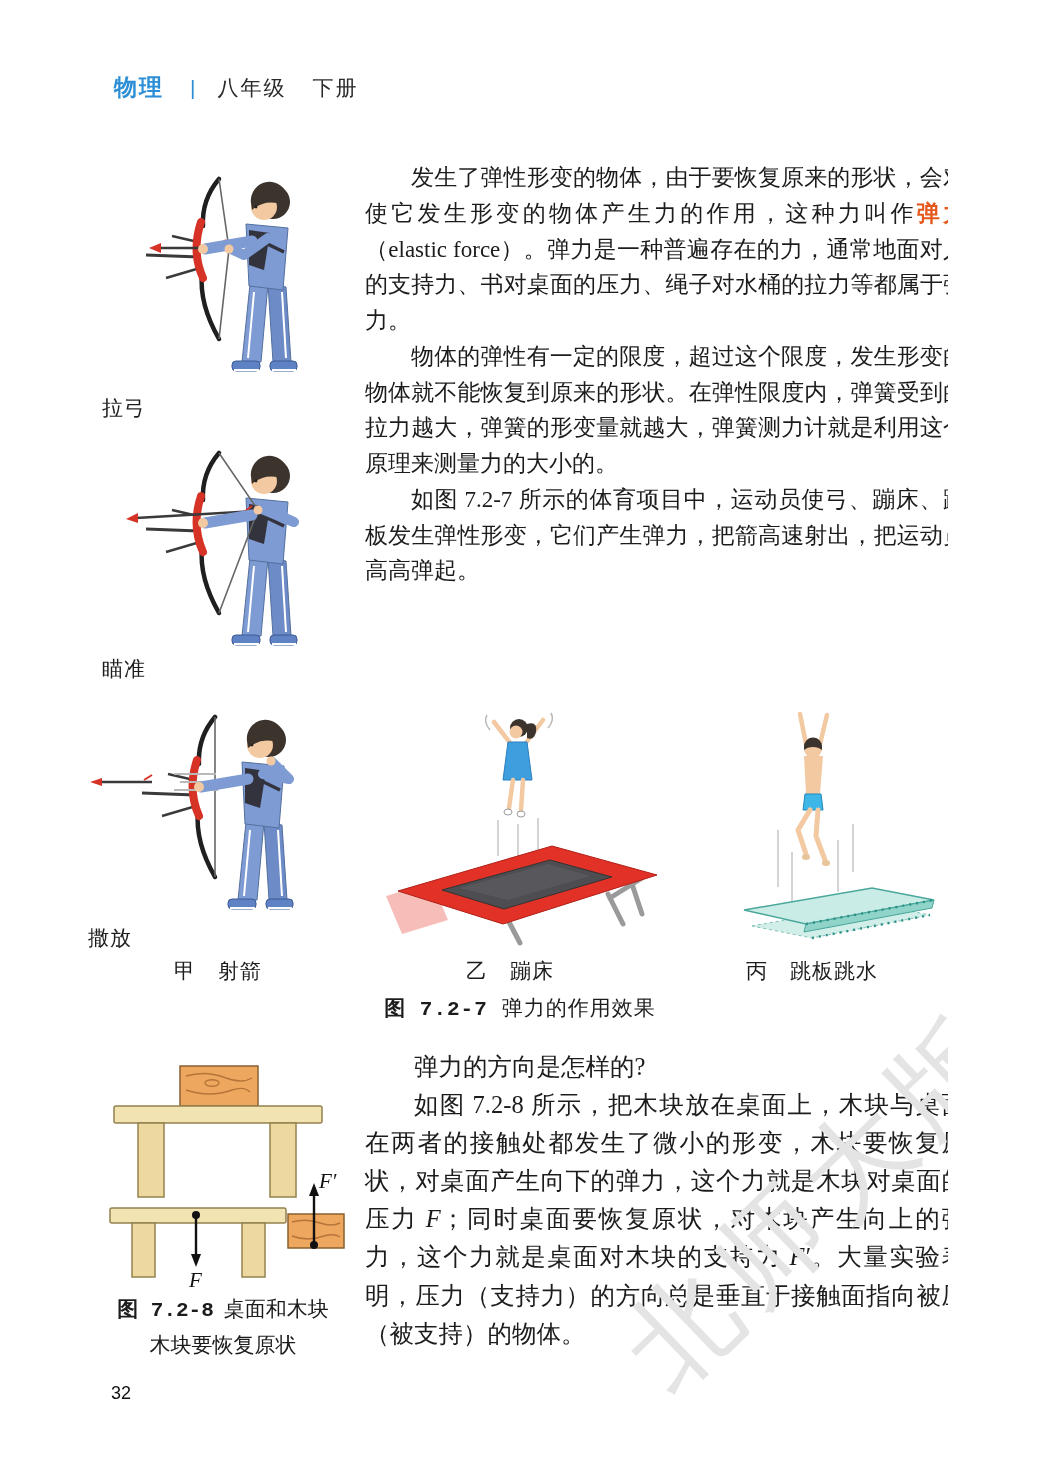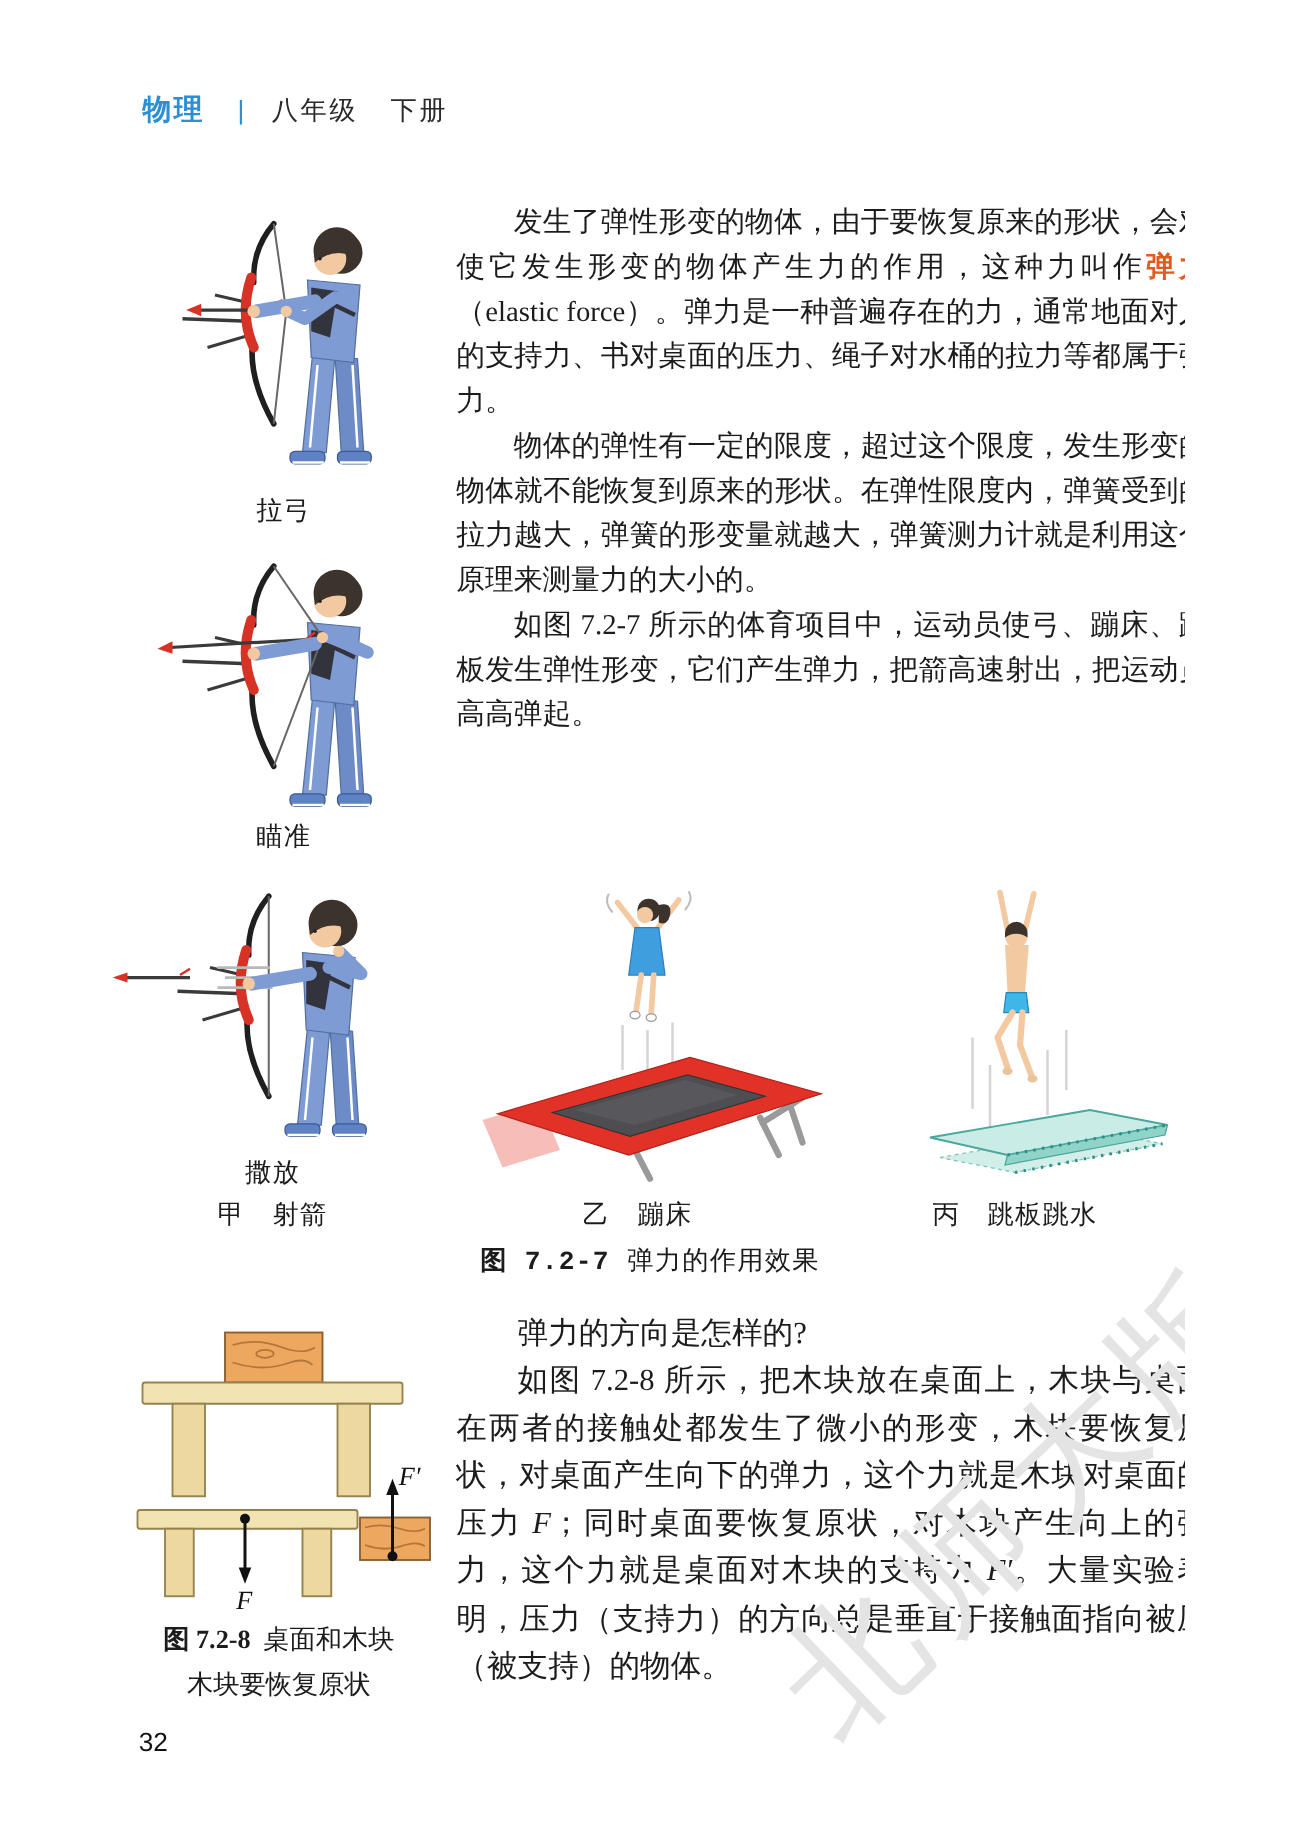--- a/index.html
+++ b/index.html
@@ -14,30 +14,30 @@
   .vol{color:#2a2a2a;margin-left:26px;letter-spacing:2px;}
   
   .bodytext{position:absolute;left:365px;width:601px;top:160px;font-size:23px;line-height:1.555;
             text-align:justify;}
   .bodytext2{position:absolute;left:365px;width:601px;top:1048px;font-size:24.5px;line-height:1.555;
             text-align:justify;}
   p{margin:0;text-indent:2em;}
   .term{color:#e5581c;font-weight:bold;}
   .fvar{font-style:italic;}
   
-  .stagecap{position:absolute;font-size:21px;text-align:center;letter-spacing:1px;}
+  .stagecap{position:absolute;font-size:21px;text-align:left;letter-spacing:1px;}
   .subcap{position:absolute;font-size:21px;text-align:center;letter-spacing:1px;}
   .figcap{position:absolute;font-size:21px;text-align:center;letter-spacing:1px;}
   .figcap .num{font-weight:bold;margin-right:14px;font-family:Liberation Mono, monospace;}
   .cap728{position:absolute;font-size:21px;text-align:center;line-height:36px;}
   .cap728 .num{font-weight:bold;margin-right:10px;}
   figure{margin:0;position:absolute;}
   
   .pagenum{position:absolute;left:111px;top:1383px;font-family:"Liberation Sans","DejaVu Sans",sans-serif;
-           font-size:21px;color:#111;}
+           font-size:18px;color:#111;}
   .wm{position:absolute;left:644px;top:1296px;font-size:108px;color:#e4e4e4;letter-spacing:14px;
       transform:rotate(-44deg);transform-origin:left center;white-space:nowrap;}
   
   .skin{fill:#f3c9a2;}
   .hairc{fill:#3b332c;}
   .armline{stroke:#7e9bd3;stroke-width:10;fill:none;stroke-linecap:round;stroke-linejoin:round;}
   .armfront{stroke:#7e9bd3;stroke-width:11;fill:none;stroke-linecap:round;}
   .limb{stroke:#1f1f1f;stroke-width:4.5;fill:none;stroke-linecap:round;}
   .riser{stroke:#d63226;stroke-width:8;fill:none;stroke-linecap:round;}
   .string{stroke:#666;stroke-width:1.6;fill:none;}
@@ -280,21 +280,21 @@
       <text class="flabel" x="97" y="231">F</text>
       <rect class="wood" x="196" y="158" width="56" height="34"></rect>
       <path class="grain" d="M200,166 q14,-4 28,1 q12,4 20,0"></path>
       <path class="grain" d="M200,180 q16,6 32,0 q10,-3 16,1"></path>
       <circle class="fdot" cx="222" cy="189" r="4"></circle>
       <line class="farrow" x1="222" y1="187" x2="222" y2="138"></line>
       <polygon class="fhead" points="222,127 217,140 227,140"></polygon>
       <text class="flabel" x="227" y="132">F′</text>
     </svg>
   </figure>
-  <div class="cap728" style="left:78px;top:1293px;width:290px;">
+  <div class="cap728" style="left:78px;top:1293px;width:290px;font-family:Liberation Mono, monospace;">
     <div><span class="num">图 7.2-8</span><span>桌面和木块</span></div>
     <div>木块要恢复原状</div>
   </div>
 
   <div class="bodytext2">
     <p>弹力的方向是怎样的?</p>
     <p><span>如图 7.2-8 所示，把木块放在桌面上，木块与桌面在两者的接触处都发生了微小的形变，木块要恢复原状，对桌面产生向下的弹力，这个力就是木块对桌面的压力 </span><span class="fvar">F</span><span>；同时桌面要恢复原状，对木块产生向上的弹力，这个力就是桌面对木块的支持力 </span><span class="fvar">F′</span><span>。大量实验表明，压力（支持力）的方向总是垂直于接触面指向被压（被支持）的物体。</span></p>
   </div>
 
   <div class="pagenum">32</div>

